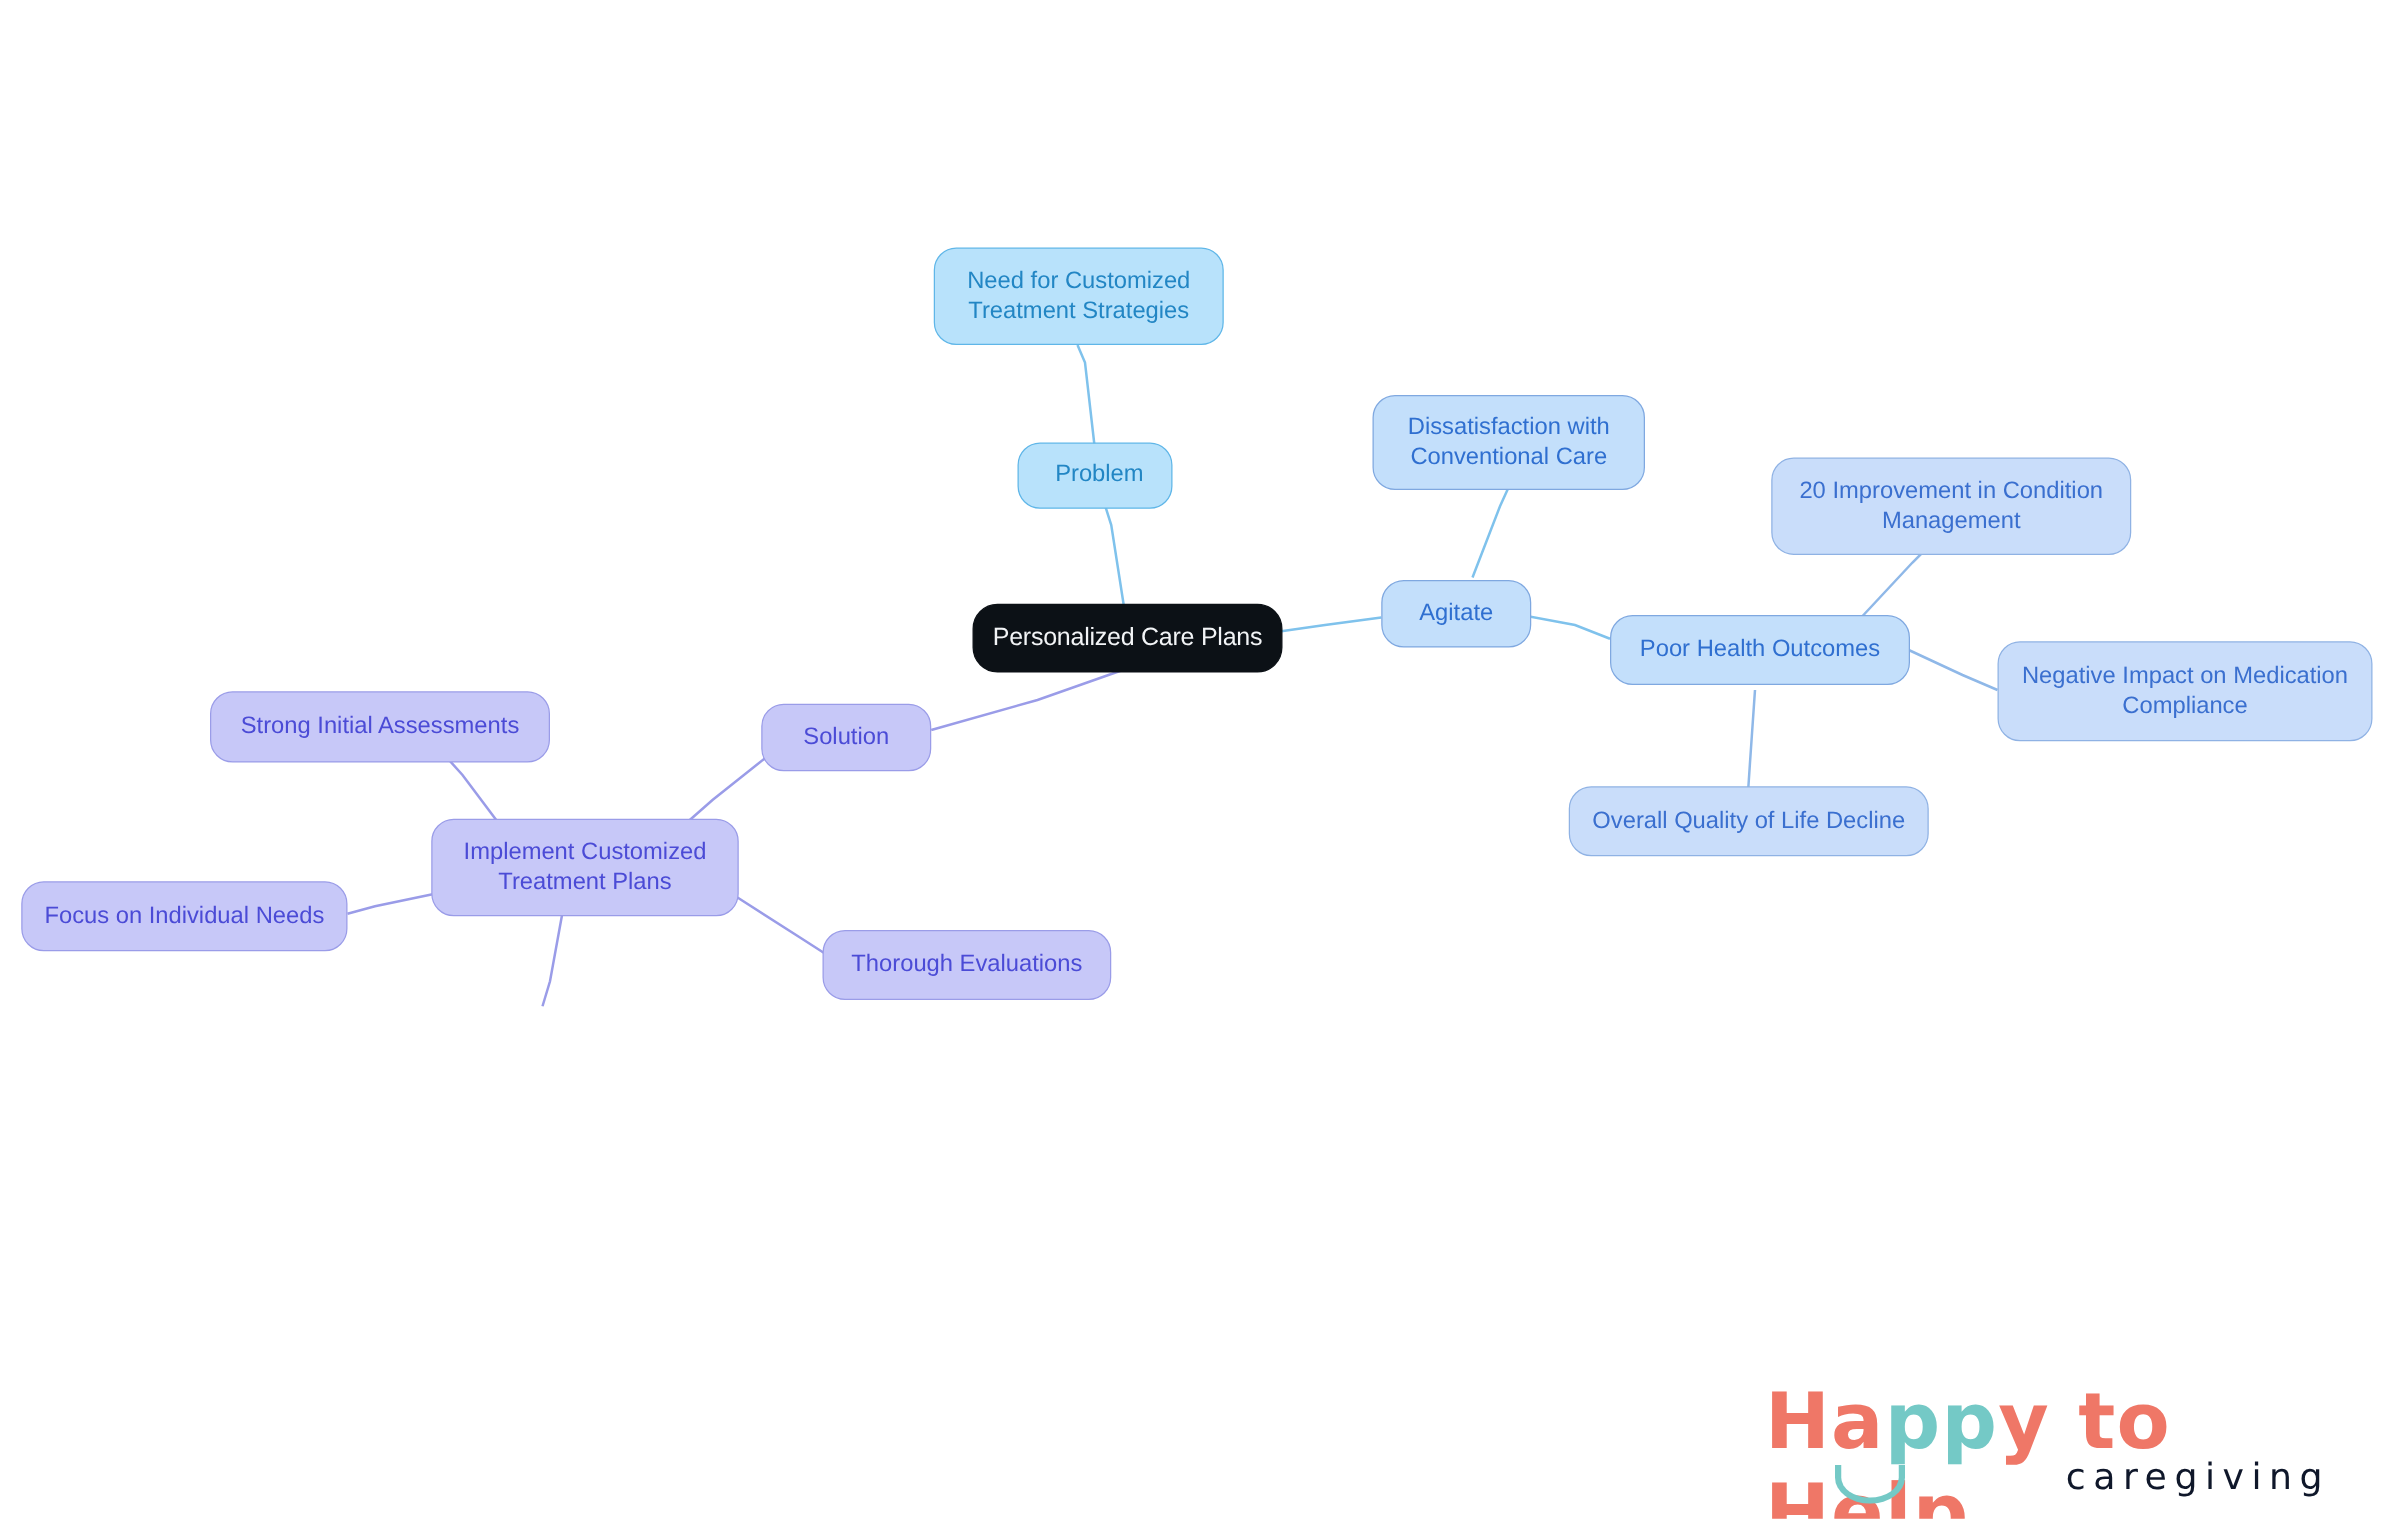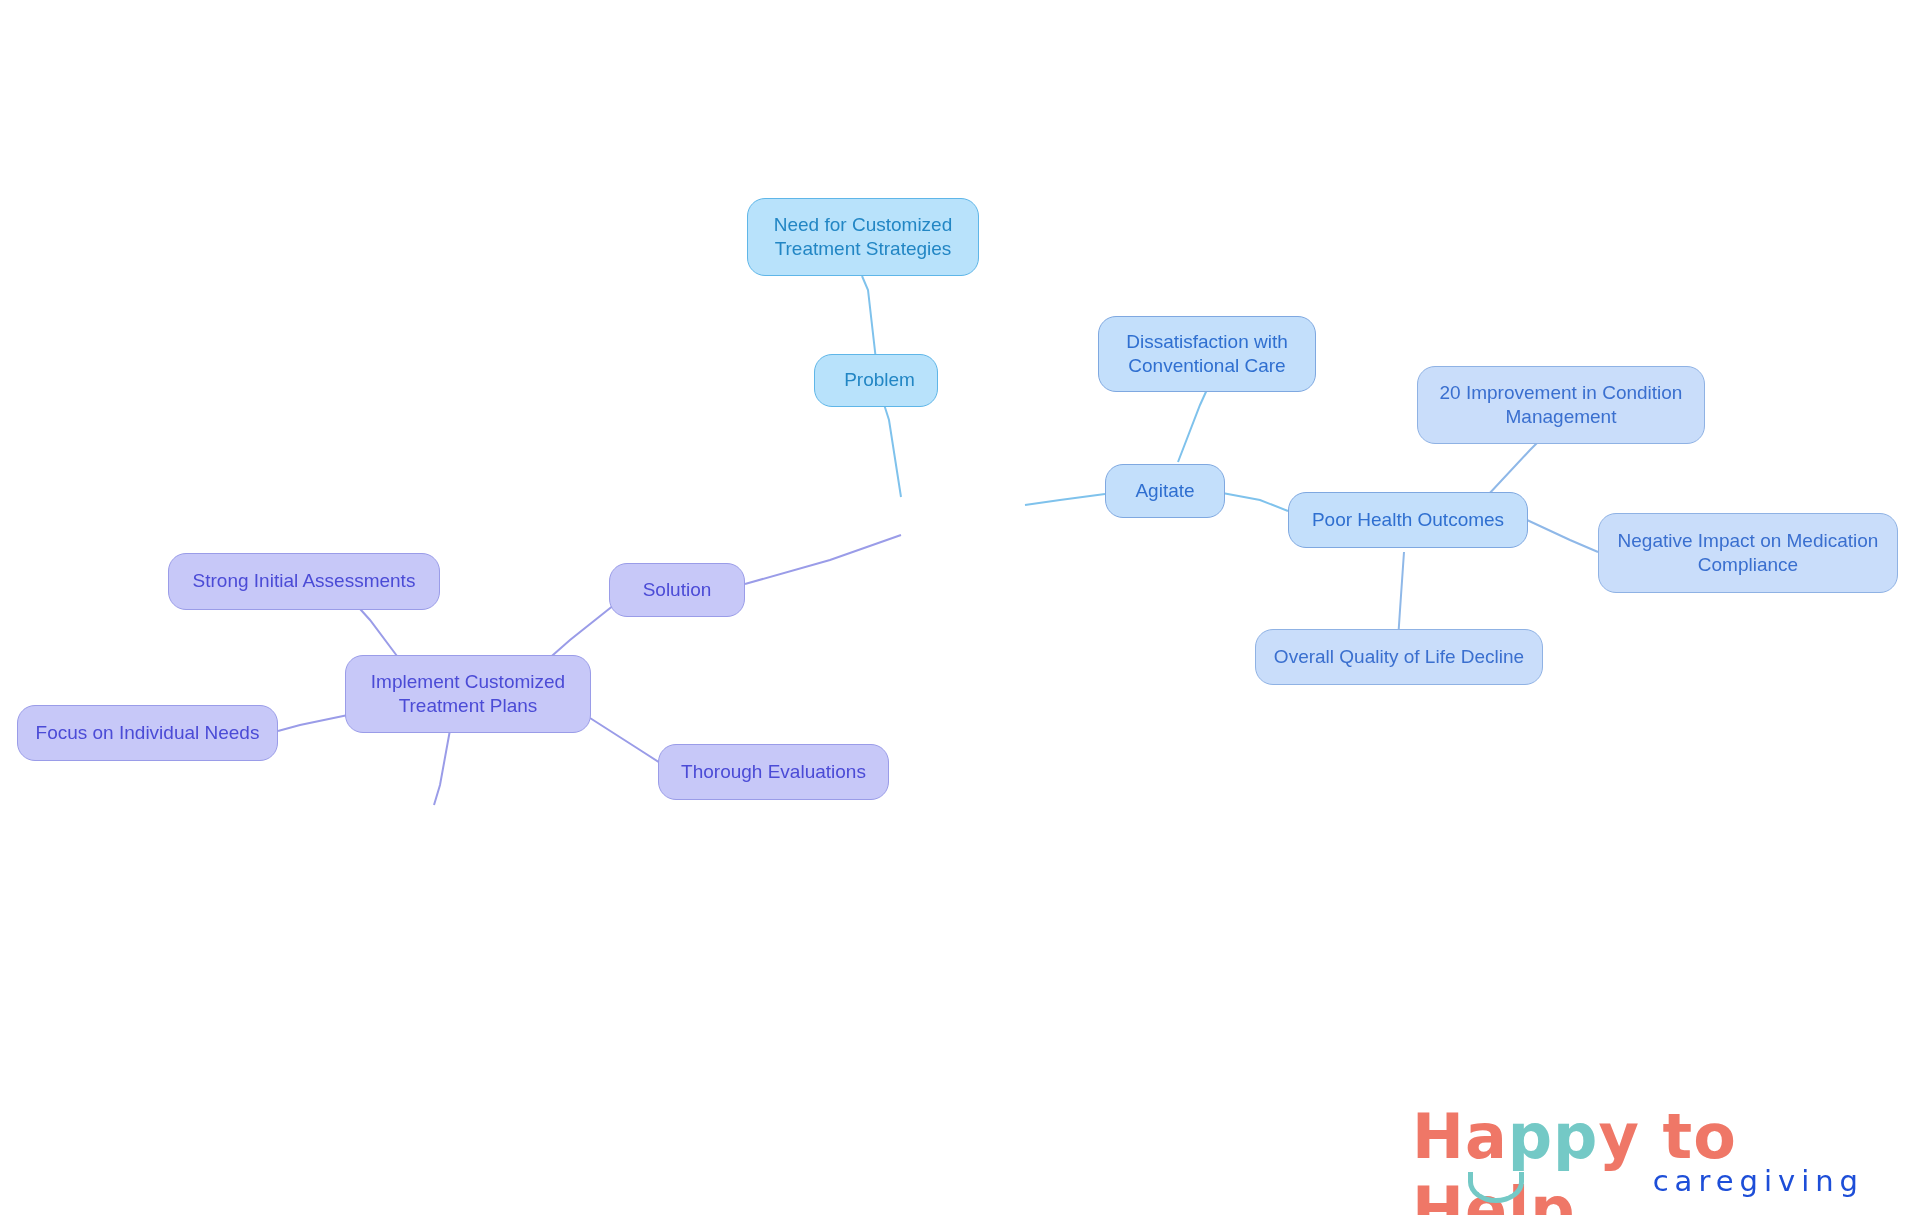--- a/index.html
+++ b/index.html
@@ -101,21 +101,21 @@
     color: #ef7767;
     font-family: "DejaVu Sans", sans-serif;
   }
   .logo-main .teal { color: #74c9c6; }
   .logo-sub {
     position: absolute;
     right: 8px;
     top: 64px;
     font-size: 29px;
     letter-spacing: 6px;
-    color: #1d4ed8;
+    color: #0f172a;
     font-family: "DejaVu Sans", sans-serif;
     margin-left: 48px;
   }
   .logo-smile {
     position: absolute;
     left: 56px;
     top: 72px;
     width: 46px;
     height: 26px;
     border: 5px solid #74c9c6;
@@ -142,20 +142,21 @@
     <path d="M 1404 552 L 1400 610 L 1398 640" fill="none" stroke="#8fb8e8" stroke-width="2"></path>
 
     <path d="M 901 535 L 830 560 L 745 584" fill="none" stroke="#9a9ce8" stroke-width="2"></path>
     <path d="M 619 601 L 570 640 L 545 662" fill="none" stroke="#9a9ce8" stroke-width="2"></path>
     <path d="M 400 660 L 370 620 L 352 600" fill="none" stroke="#9a9ce8" stroke-width="2"></path>
     <path d="M 348 715 L 300 725 L 278 731" fill="none" stroke="#9a9ce8" stroke-width="2"></path>
     <path d="M 450 730 L 440 785 L 434 805" fill="none" stroke="#9a9ce8" stroke-width="2"></path>
     <path d="M 590 718 L 640 750 L 668 768" fill="none" stroke="#9a9ce8" stroke-width="2"></path>
   </svg>
 
+  <div class="node root" style="left:778px; top:483px; width:248px; height:55px;">Personalized Care Plans</div>
 
   <div class="node blue" style="left:814px; top:354px; width:124px; height:53px;padding-left:21px;">Problem</div>
 
   <div class="node blue" style="left:747px; top:198px; width:232px; height:78px;">Need for Customized
 Treatment Strategies</div>
 
   <div class="node blue2" style="left:1105px; top:464px; width:120px; height:54px;">Agitate</div>
 
   <div class="node blue2" style="left:1098px; top:316px; width:218px; height:76px;">Dissatisfaction with
 Conventional Care</div>

